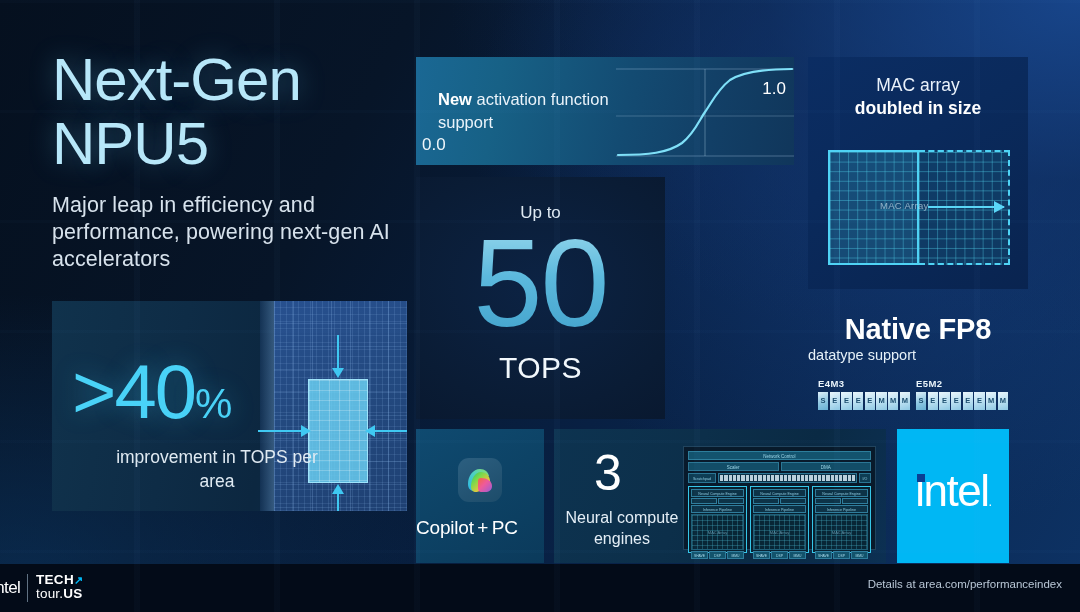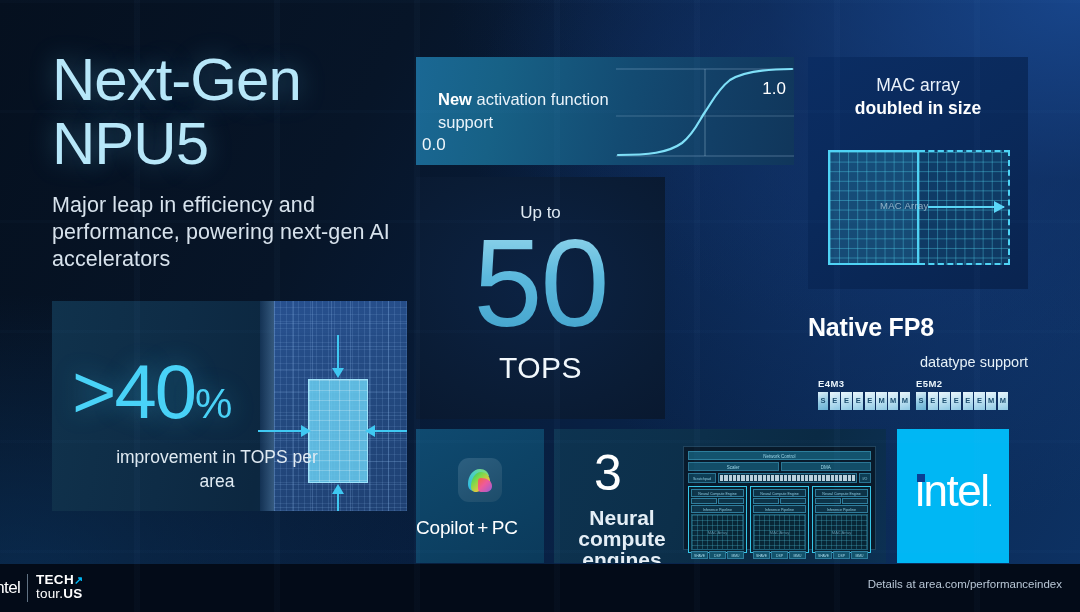--- a/index.html
+++ b/index.html
@@ -100,22 +100,22 @@
                linear-gradient(180deg, rgba(190,235,255,0) 0%, rgba(205,240,255,.55) 62%, rgba(235,250,255,.9) 100%);
     filter:blur(.5px);}
   #enhanced .beam{ position:absolute; left:50%; bottom:64px; width:5px; height:92px; transform:translateX(-50%);
     background:linear-gradient(180deg, rgba(210,242,255,0) 0%, rgba(225,248,255,.85) 100%); }
 
   
   #fp8{
     left:808px; top:302px; width:220px; height:117px;
     background:linear-gradient(135deg,#1b6ea0 0%,#1a6characters 1%,#17628f 30%,#14507b 62%,#123f67 100%);
   }
-  #fp8 .title{ text-align:left; padding-top:11px; font-size:25px; color:#ffffff; font-weight:700; letter-spacing:-.2px;}
-  #fp8 .sub{ text-align:right; font-size:14.5px; color:#e6f1f8; font-weight:300; margin-top:12px;}
+  #fp8 .title{ text-align:center; padding-top:11px; font-size:29px; color:#ffffff; font-weight:700; letter-spacing:-.2px;}
+  #fp8 .sub{ text-align:left; font-size:14.5px; color:#e6f1f8; font-weight:300; margin-top:1px;}
   #fp8 .rows{ position:absolute; left:10px; bottom:9px; width:200px; display:flex; gap:6px;}
   #fp8 .col{ width:92px; }
   #fp8 .lbl{ font-size:9.5px; color:#eaf4fa; font-weight:700; letter-spacing:.4px; margin-bottom:3px;}
   #fp8 .bits{ display:flex; gap:1.5px; }
   #fp8 .bit{ flex:1; height:18px; font-size:7.5px; line-height:18px; text-align:center;
     color:#1d4f70; font-weight:700;
     background:linear-gradient(160deg,#eaf6fc 0%,#bfe2f2 48%,#8fc9e4 100%); }
   #fp8 .bit.s{ background:linear-gradient(160deg,#dff1fa 0%,#8ec7e2 55%,#68b0d4 100%); }
 
   
@@ -172,21 +172,21 @@
     font-size:19px; color:#ffffff; font-weight:300; letter-spacing:-.2px;}
 
   
   #engines{
     left:554px; top:429px; width:332px; height:134px;
     background:linear-gradient(110deg,#0d3350 0%,#0c2f4a 40%,#0a2a44 70%,#0c3053 100%);
   }
   #engines .num{ position:absolute; left:40px; top:19px; font-size:50px; line-height:50px;
     color:#ffffff; font-weight:300;}
   #engines .lbl{ position:absolute; left:8px; top:78px; width:120px; text-align:center;
-    font-size:21px; line-height:21px; color:#e4eef6; font-weight:700;}
+    font-size:16px; line-height:21px; color:#e4eef6; font-weight:400;}
   #engines .diag{ position:absolute; left:129px; top:17px; width:193px; height:104px;
     background:#081a2b; border:1px solid rgba(80,150,190,.35); padding:4px; }
   #engines .bar{ background:#13536e; border:1px solid #2d7e9c; height:9px; margin-bottom:2px;
     font-size:4.5px; color:#9fd8ea; text-align:center; line-height:9px; }
   #engines .bar2{ display:flex; gap:2px; margin-bottom:2px; }
   #engines .bar2 > div{ flex:1; background:#124d67; border:1px solid #2b7694; height:9px;
     font-size:4.5px; color:#9fd8ea; text-align:center; line-height:9px;}
   #engines .mem{ display:flex; gap:2px; align-items:center; margin-bottom:3px; }
   #engines .memlbl{ width:28px; height:10px; background:#0e3d54; border:1px solid #2b7694;
     font-size:3.6px; color:#8ecbe0; text-align:center; line-height:10px;}

